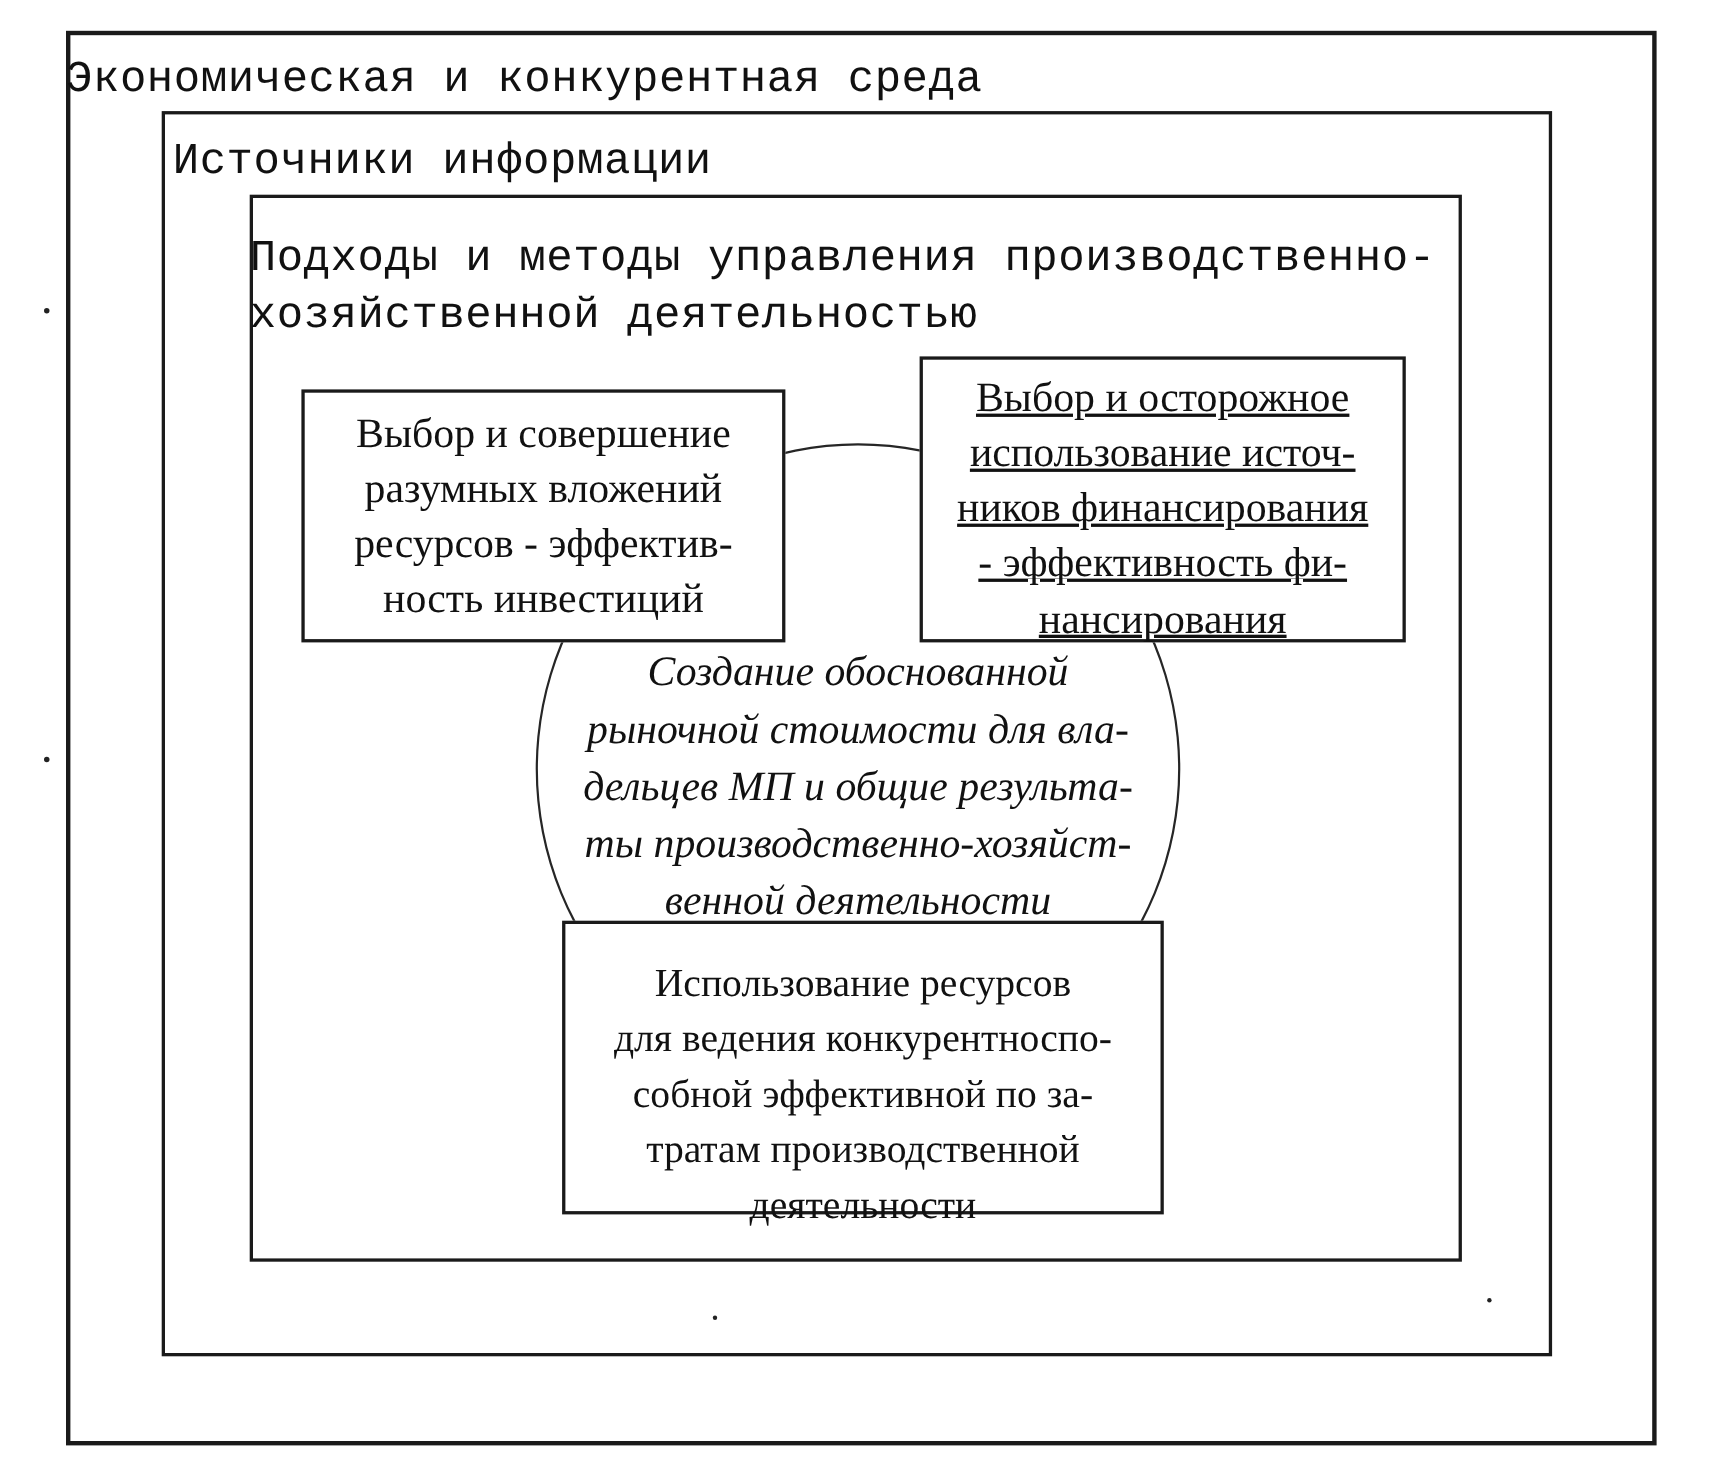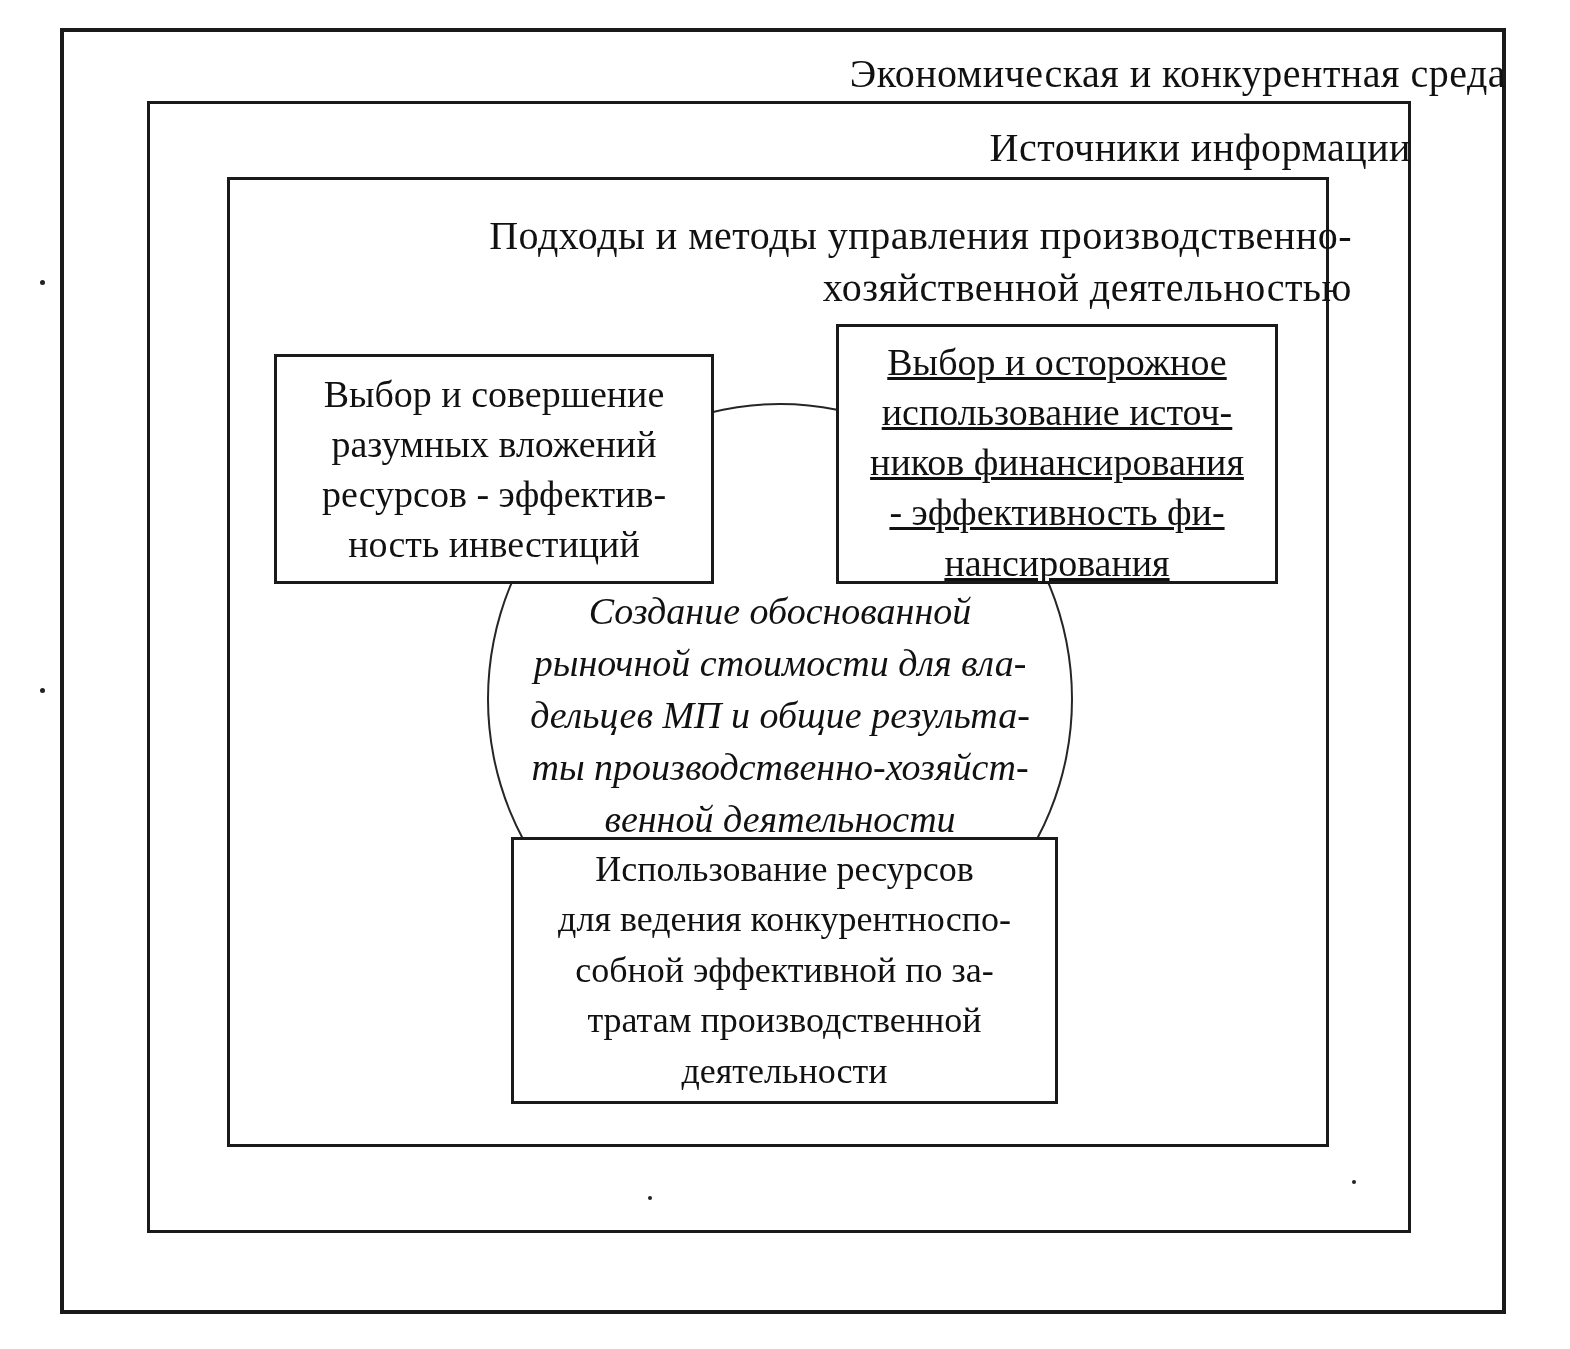--- a/index.html
+++ b/index.html
@@ -18,25 +18,26 @@
   }
   .frame {
     position: absolute;
     border: 3px solid #1a1a1a;
     background: transparent;
     box-sizing: border-box;
   }
   .frame.outer { border-width: 4px; }
   .title {
     position: absolute;
-    text-align: right;
+    text-align: left;
     font-size: 40px;
     line-height: 1.3;
     white-space: pre-line;
     letter-spacing: 0.5px;
+    font-family: Liberation Mono, monospace;
   }
   .node-box {
     position: absolute;
     border: 3px solid #1a1a1a;
     background: #ffffff;
     box-sizing: border-box;
     text-align: center;
     font-size: 38px;
     line-height: 1.32;
     white-space: pre-line;
@@ -75,21 +76,21 @@
 </style>
 </head>
 <body>
 
 <div id="stage">
 
   <div class="frame outer" style="left:60px; top:28px; width:1446px; height:1286px;"></div>
   <div class="title" style="left:60px; top:48px; width:1446px;">Экономическая и конкурентная среда</div>
 
   <div class="frame" style="left:147px; top:101px; width:1264px; height:1132px;"></div>
-  <div class="title" style="left:147px; top:122px; width:1264px;">Источники информации</div>
+  <div class="title" style="left:157px; top:122px; width:1264px;">Источники информации</div>
 
   <div class="frame" style="left:227px; top:177px; width:1102px; height:970px;"></div>
   <div class="title" style="left:227px; top:210px; width:1125px;">Подходы и методы управления производственно-
 хозяйственной деятельностью</div>
 
   <div class="ellipse"></div>
   <div class="ellipse-text">Создание обоснованной
 рыночной стоимости для  вла-
 дельцев МП и общие результа-
 ты производственно-хозяйст-
@@ -99,21 +100,21 @@
 разумных вложений
 ресурсов - эффектив-
 ность инвестиций</div>
 
   <div class="node-box" style="left:836px; top:324px; width:442px; height:260px; padding-top:10px;text-decoration:underline;">Выбор и осторожное
 использование источ-
 ников финансирования
 - эффективность фи-
 нансирования</div>
 
-  <div class="node-box" style="left:511px; top:837px; width:547px; height:267px; padding-top:4px; font-size:36px; line-height:1.4;">Использование ресурсов
+  <div class="node-box" style="left:511px; top:837px; width:547px; height:267px; padding-top:28px; font-size:36px; line-height:1.4;">Использование ресурсов
 для ведения конкурентноспо-
 собной эффективной по за-
 тратам производственной
 деятельности</div>
 
   <div class="dot" style="left:40px; top:280px; width:5px; height:5px;"></div>
   <div class="dot" style="left:40px; top:688px; width:5px; height:5px;"></div>
   <div class="dot" style="left:1352px; top:1180px; width:4px; height:4px;"></div>
   <div class="dot" style="left:648px; top:1196px; width:4px; height:4px;"></div>
 

